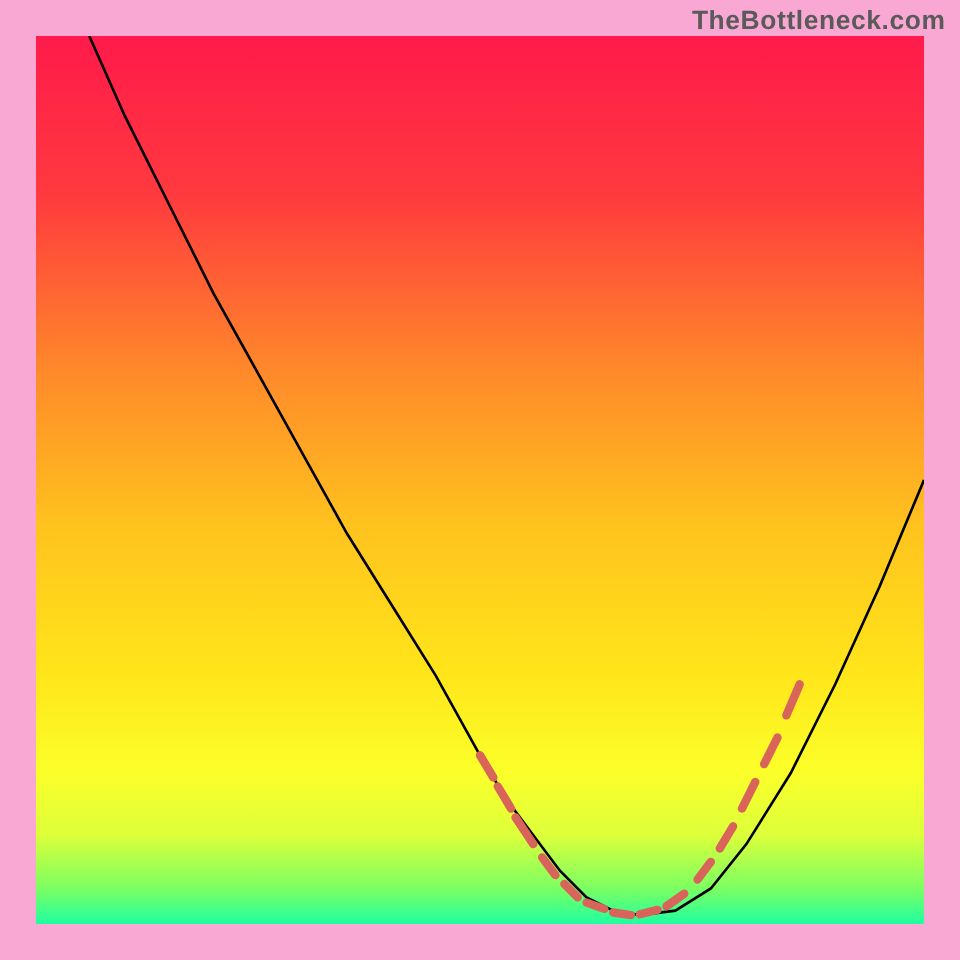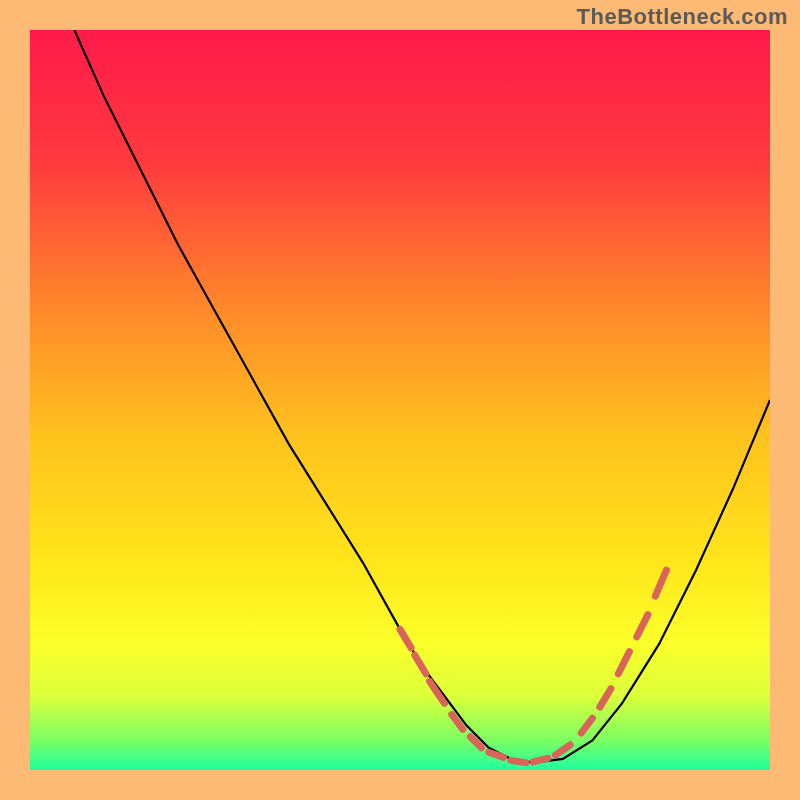--- a/index.html
+++ b/index.html
@@ -8,21 +8,21 @@
     background: #000;
     width: 800px;
     height: 800px;
     overflow: hidden;
     font-family: Arial, Helvetica, sans-serif;
   }
   .frame {
     position: absolute;
     top: 0; left: 0;
     width: 800px; height: 800px;
-    background: #fdba74;
+    background: #f9a8d4;
   }
   .watermark {
     position: absolute;
     top: 4px;
     right: 12px;
     color: #5a5a5a;
     font-size: 22px;
     font-weight: 600;
     letter-spacing: 0.5px;
     user-select: none;

